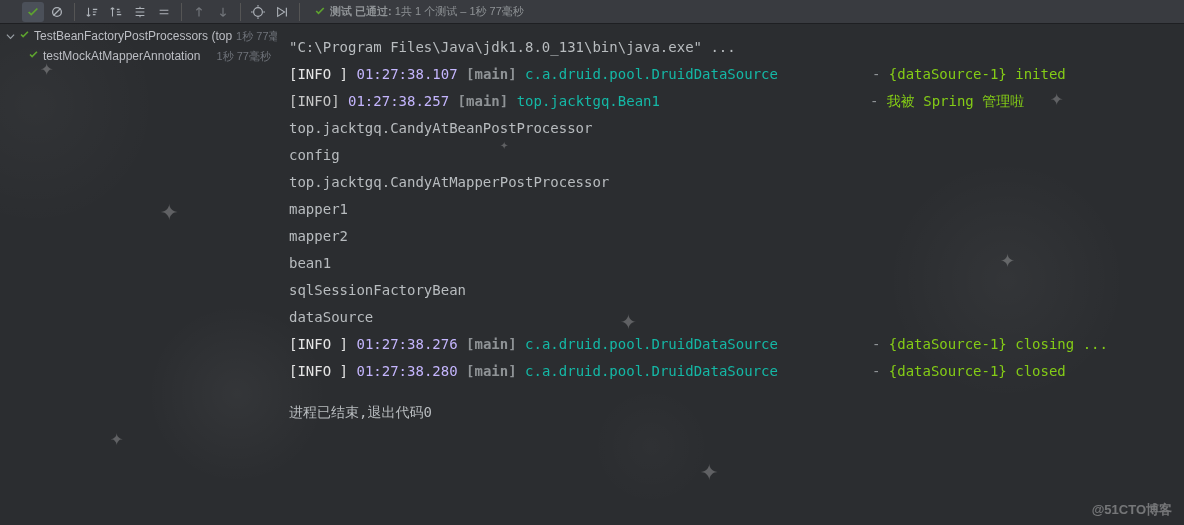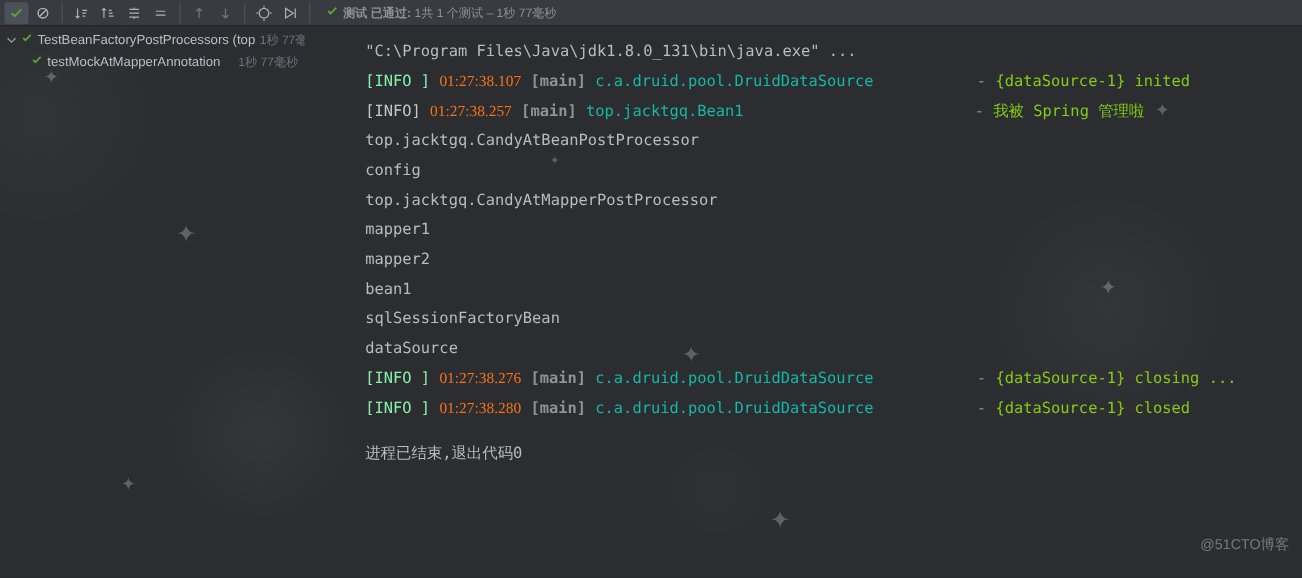--- a/index.html
+++ b/index.html
@@ -25,21 +25,21 @@
                 radial-gradient(circle at 20% 75%, rgba(255,255,255,0.045), transparent 90px),
                 radial-gradient(circle at 55% 85%, rgba(255,255,255,0.02), transparent 60px);
   }
   .star { position: absolute; color: rgba(255,255,255,0.25); font-size: 16px; }
   .toolbar {
     height: 24px;
     background: #393b40;
     border-bottom: 1px solid #1e1f22;
     display: flex;
     align-items: center;
-    padding: 0 4px;
+    padding: 0 22px;
     gap: 2px;
     z-index: 2;
     position: relative;
   }
   .tb-btn {
     width: 22px;
     height: 20px;
     display: flex;
     align-items: center;
     justify-content: center;
@@ -51,21 +51,21 @@
   .tb-sep { width: 1px; height: 18px; background: #555; margin: 0 4px; }
   .tb-status {
     display: flex;
     align-items: center;
     gap: 4px;
     margin-left: 8px;
     color: #8f9396;
     font-size: 11px;
   }
   .green-check { color: #5ea32f; }
-  .main { flex: 1; display: flex; min-height: 0; z-index: 1; position: relative; gap: 43px; }
+  .main { flex: 1; display: flex; min-height: 0; z-index: 1; position: relative; }
   .tree {
     width: 277px;
     flex-shrink: 0;
     background: transparent;
     padding-top: 2px;
     color: #bcbec4;
     font-size: 12px;
   }
   .tree-row {
     display: flex;
@@ -84,36 +84,37 @@
     flex: 1;
     overflow: auto;
     padding: 10px 8px 8px 12px;
     font-family: 'Consolas', 'Menlo', monospace;
     font-size: 14px;
     line-height: 27px;
     color: #b8bcbf;
     position: relative;
   }
   .console .line { white-space: pre; }
-  .lvl-info { color: #86efac; }
+  .lvl-info { color: #e5e5e5; }
   .lvl-debug { color: #c7c7c7; }
-  .ts { color: #f97316; font-family: Liberation Serif, serif; }
+  .ts { color: #c4b5fd; }
   .thread { color: #8f9396; font-weight: bold; }
   .logger { color: #14b8a6; }
   .dash { color: #8f9396; }
   .msg-cyan { color: #84cc16; }
   .msg-plain { color: #b8bcbf; }
   .watermark {
     position: absolute;
     right: 12px;
-    bottom: 21px;
+    bottom: 6px;
     color: rgba(255,255,255,0.35);
     font-size: 13px;
     font-family: 'Microsoft YaHei', sans-serif;
     z-index: 5;
+    font-weight: bold;
   }
 </style>
 </head>
 <body>
 
 <div class="bg-effects">
   <span class="star" style="top:60px;left:40px">✦</span>
   <span class="star" style="top:200px;left:160px;font-size:22px">✦</span>
   <span class="star" style="top:310px;left:620px;font-size:20px">✦</span>
   <span class="star" style="top:430px;left:110px">✦</span>

